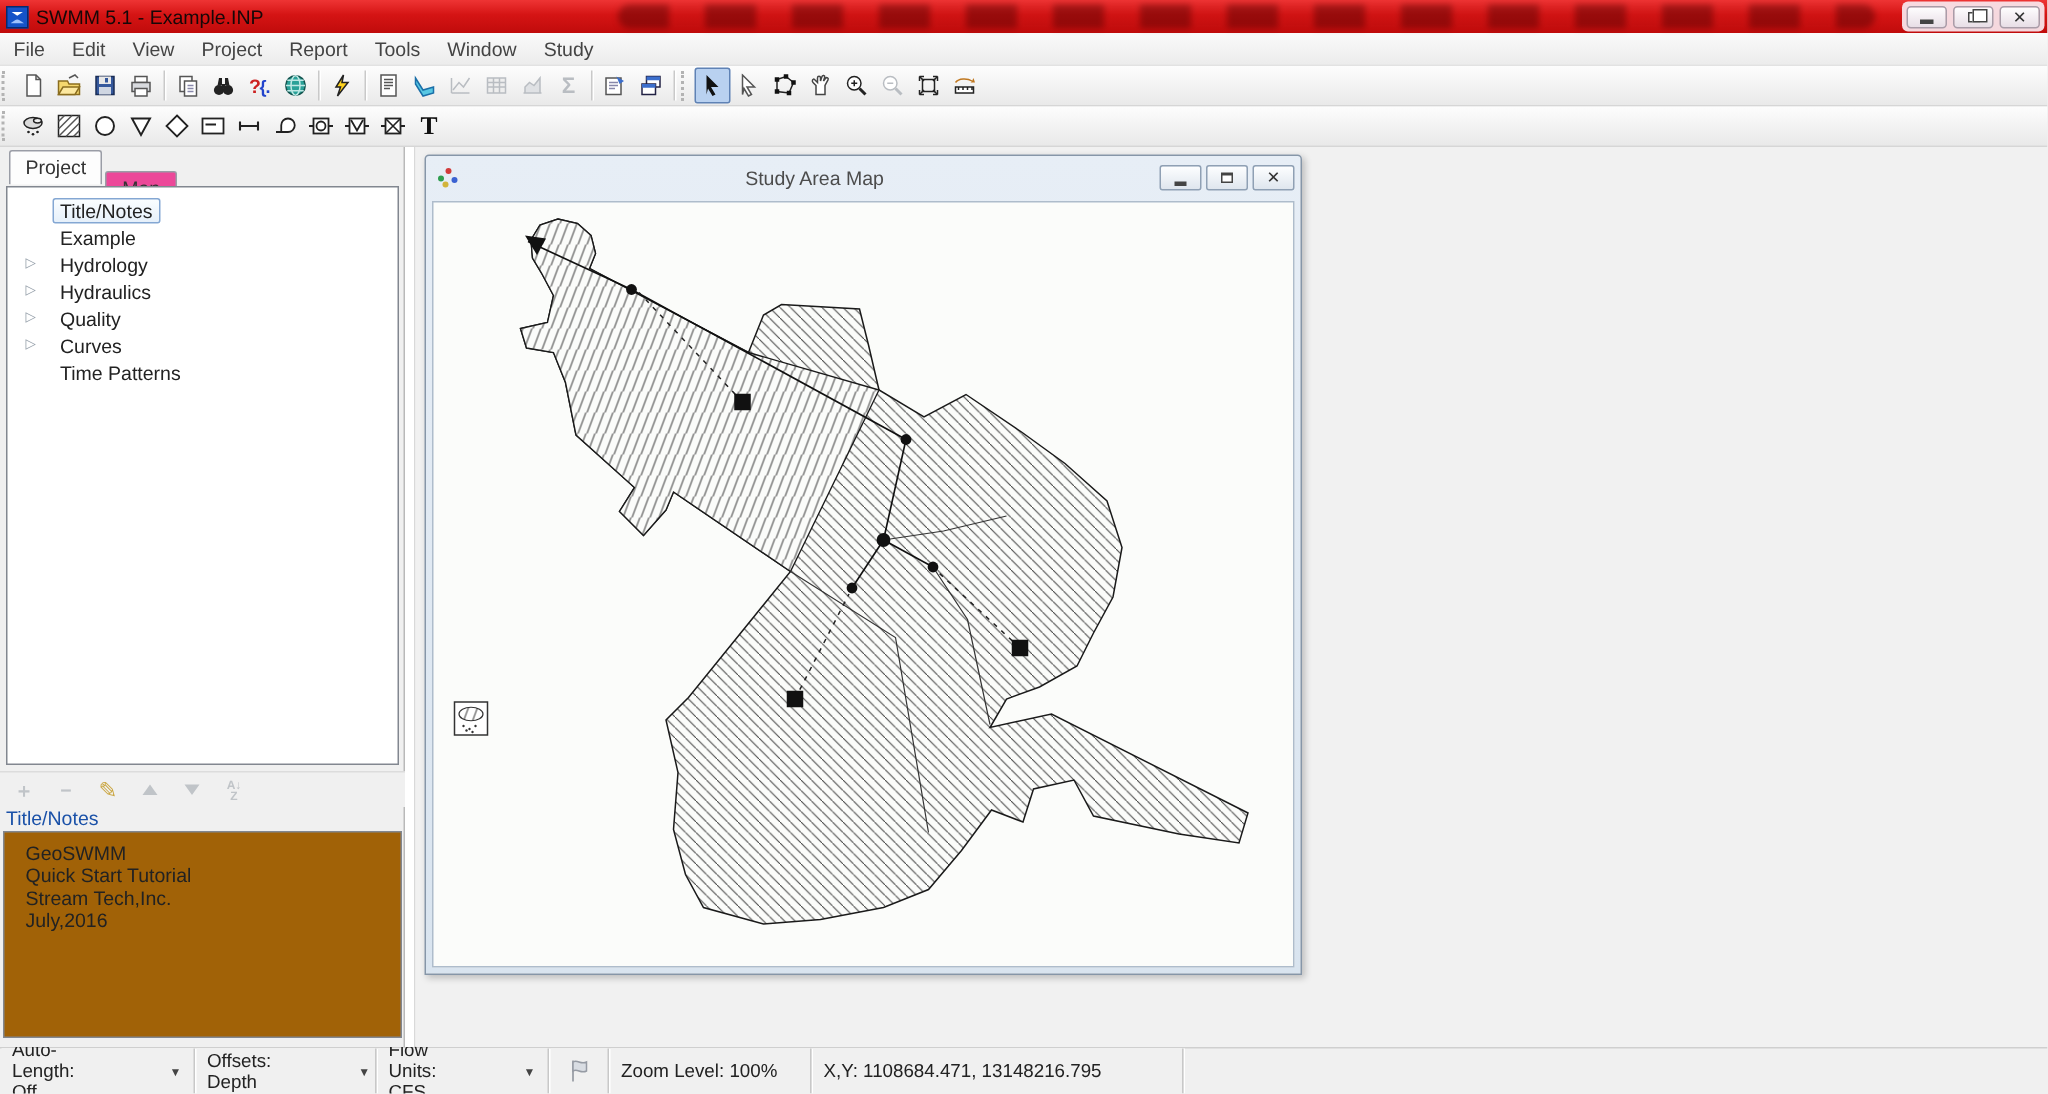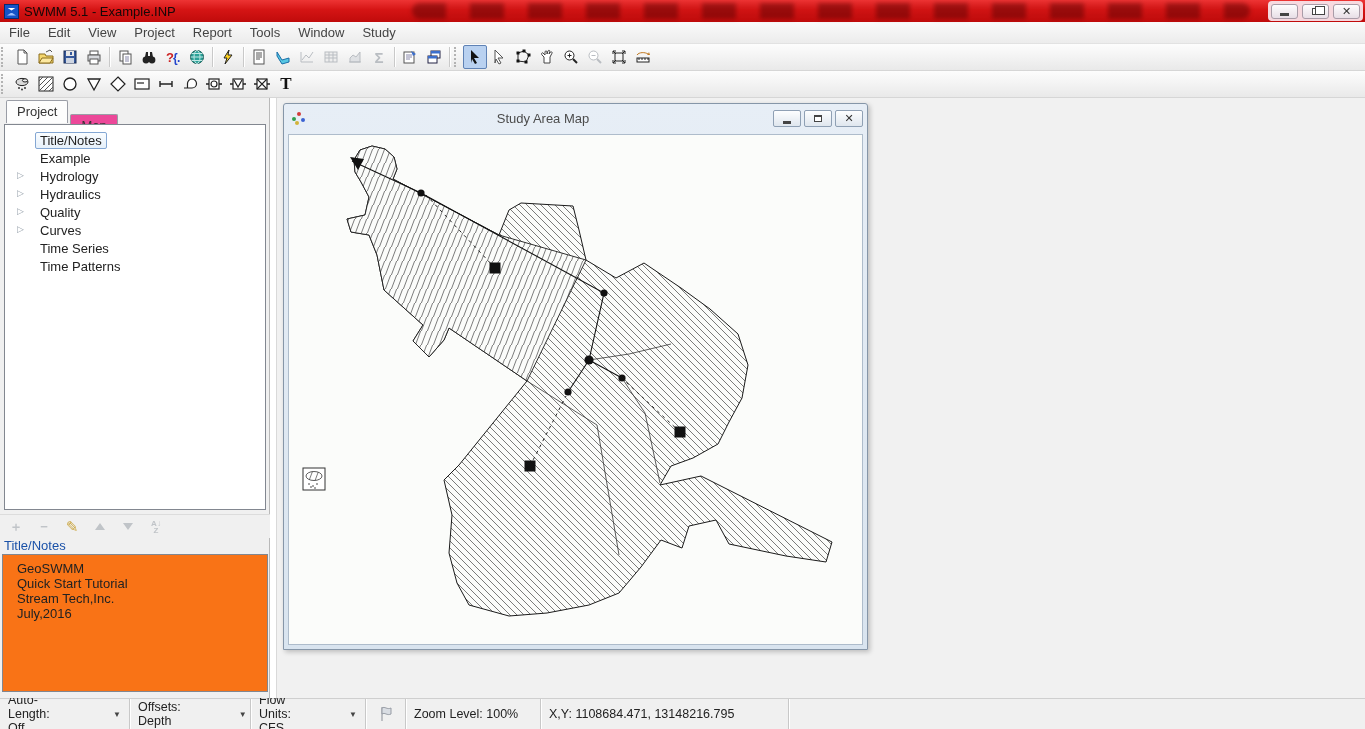--- a/index.html
+++ b/index.html
@@ -75,21 +75,21 @@
     background:#f0f0f0; border-top:1px solid #dcdcdc; display:flex; align-items:center; padding-left:8px; gap:12px; }
   .mini-btn { width:16px; height:16px; display:flex; align-items:center; justify-content:center;
     font-size:13px; color:#c0c4c8; font-weight:bold; }
   .mini-btn.colored { color:#caa53f; font-size:15px; }
   .mini-arrow { width:0; height:0; border-left:5px solid transparent; border-right:5px solid transparent; }
   .up { border-bottom:7px solid #c0c4c8; } .down { border-top:7px solid #c0c4c8; }
   .sortaz { font-size:8px; line-height:7px; color:#c0c4c8; font-weight:bold; text-align:center; }
 
   .section-label { position:absolute; left:4px; top:440px; font-size:13px; color:#1a51a8; }
   .notesbox { position:absolute; left:2px; top:456px; width:266px; height:138px;
-    background:#f97316; border:1px solid #828790; padding:6px 0 0 14px; }
+    background:#a16207; border:1px solid #828790; padding:6px 0 0 14px; }
   .note-line { font-size:13px; color:#222; height:15px; }
 
   
   .map-window { position:absolute; left:6px; top:5px; width:585px; height:547px;
     background:linear-gradient(#e7eef6,#d9e4ef); border:1px solid #8696a8; border-radius:3px 3px 0 0;
     box-shadow:2px 2px 5px rgba(0,0,0,.22); }
   .map-titlebar { height:29px; display:flex; align-items:center; padding:0 4px 0 8px;text-align:center; }
   .map-title-icon { width:14px; height:14px; position:relative; margin-right:7px; }
   .map-title-icon i { position:absolute; width:4px; height:4px; border-radius:50%; }
   .map-title { font-size:13px; color:#4c4c4c; flex:1; }
@@ -410,23 +410,20 @@
           <span class="tri">▷</span>
           <span class="lbl">Hydraulics</span>
         </div>
       <div class="tree-item">
           <span class="tri">▷</span>
           <span class="lbl">Quality</span>
         </div>
       <div class="tree-item">
           <span class="tri">▷</span>
           <span class="lbl">Curves</span>
-        </div>
-      <div class="tree-item">
-          <span class="lbl">Time Series</span>
         </div>
       <div class="tree-item">
           <span class="lbl">Time Patterns</span>
         </div>
     </div>
 
     <div class="mini-toolbar">
       <span class="mini-btn">＋</span>
       <span class="mini-btn">−</span>
       <span class="mini-btn colored">✎</span>

